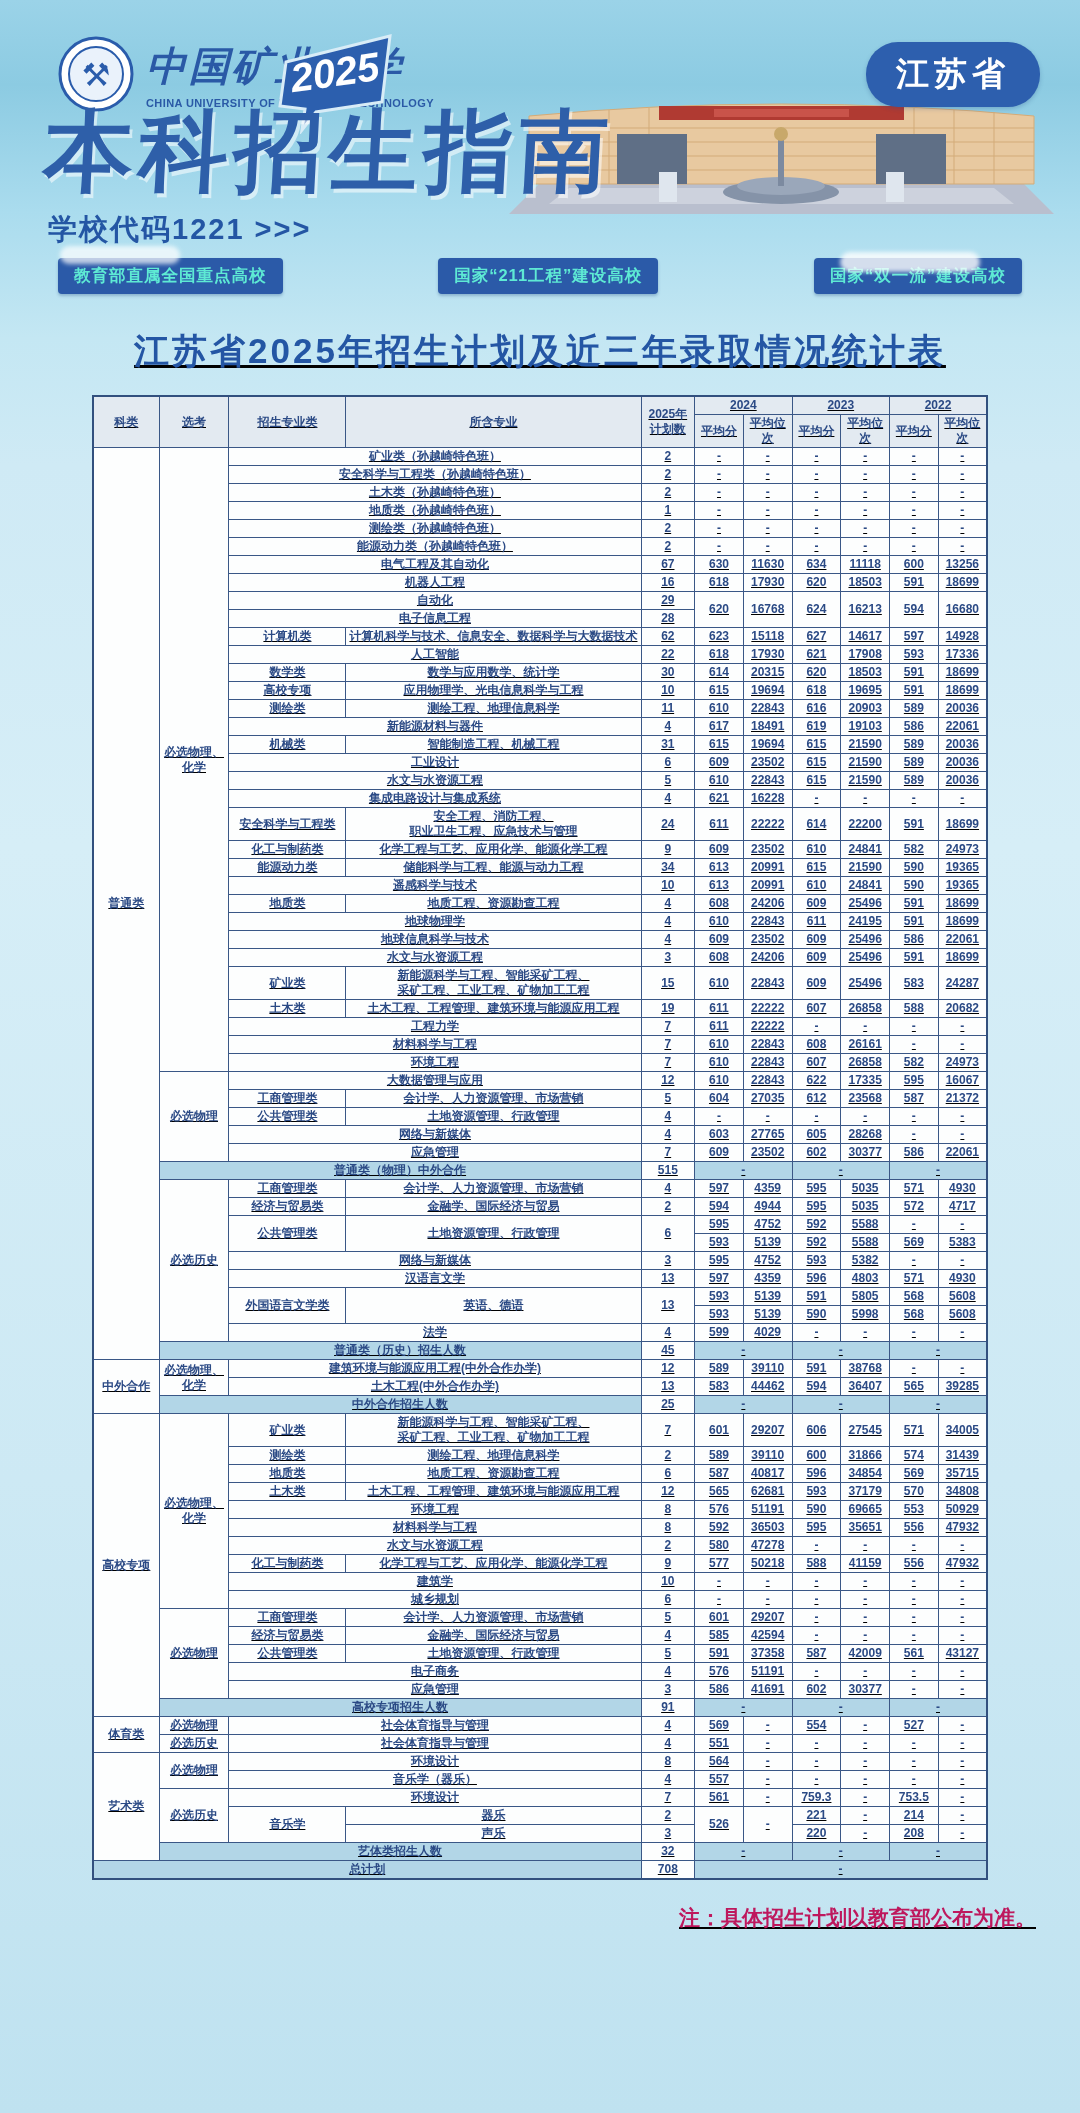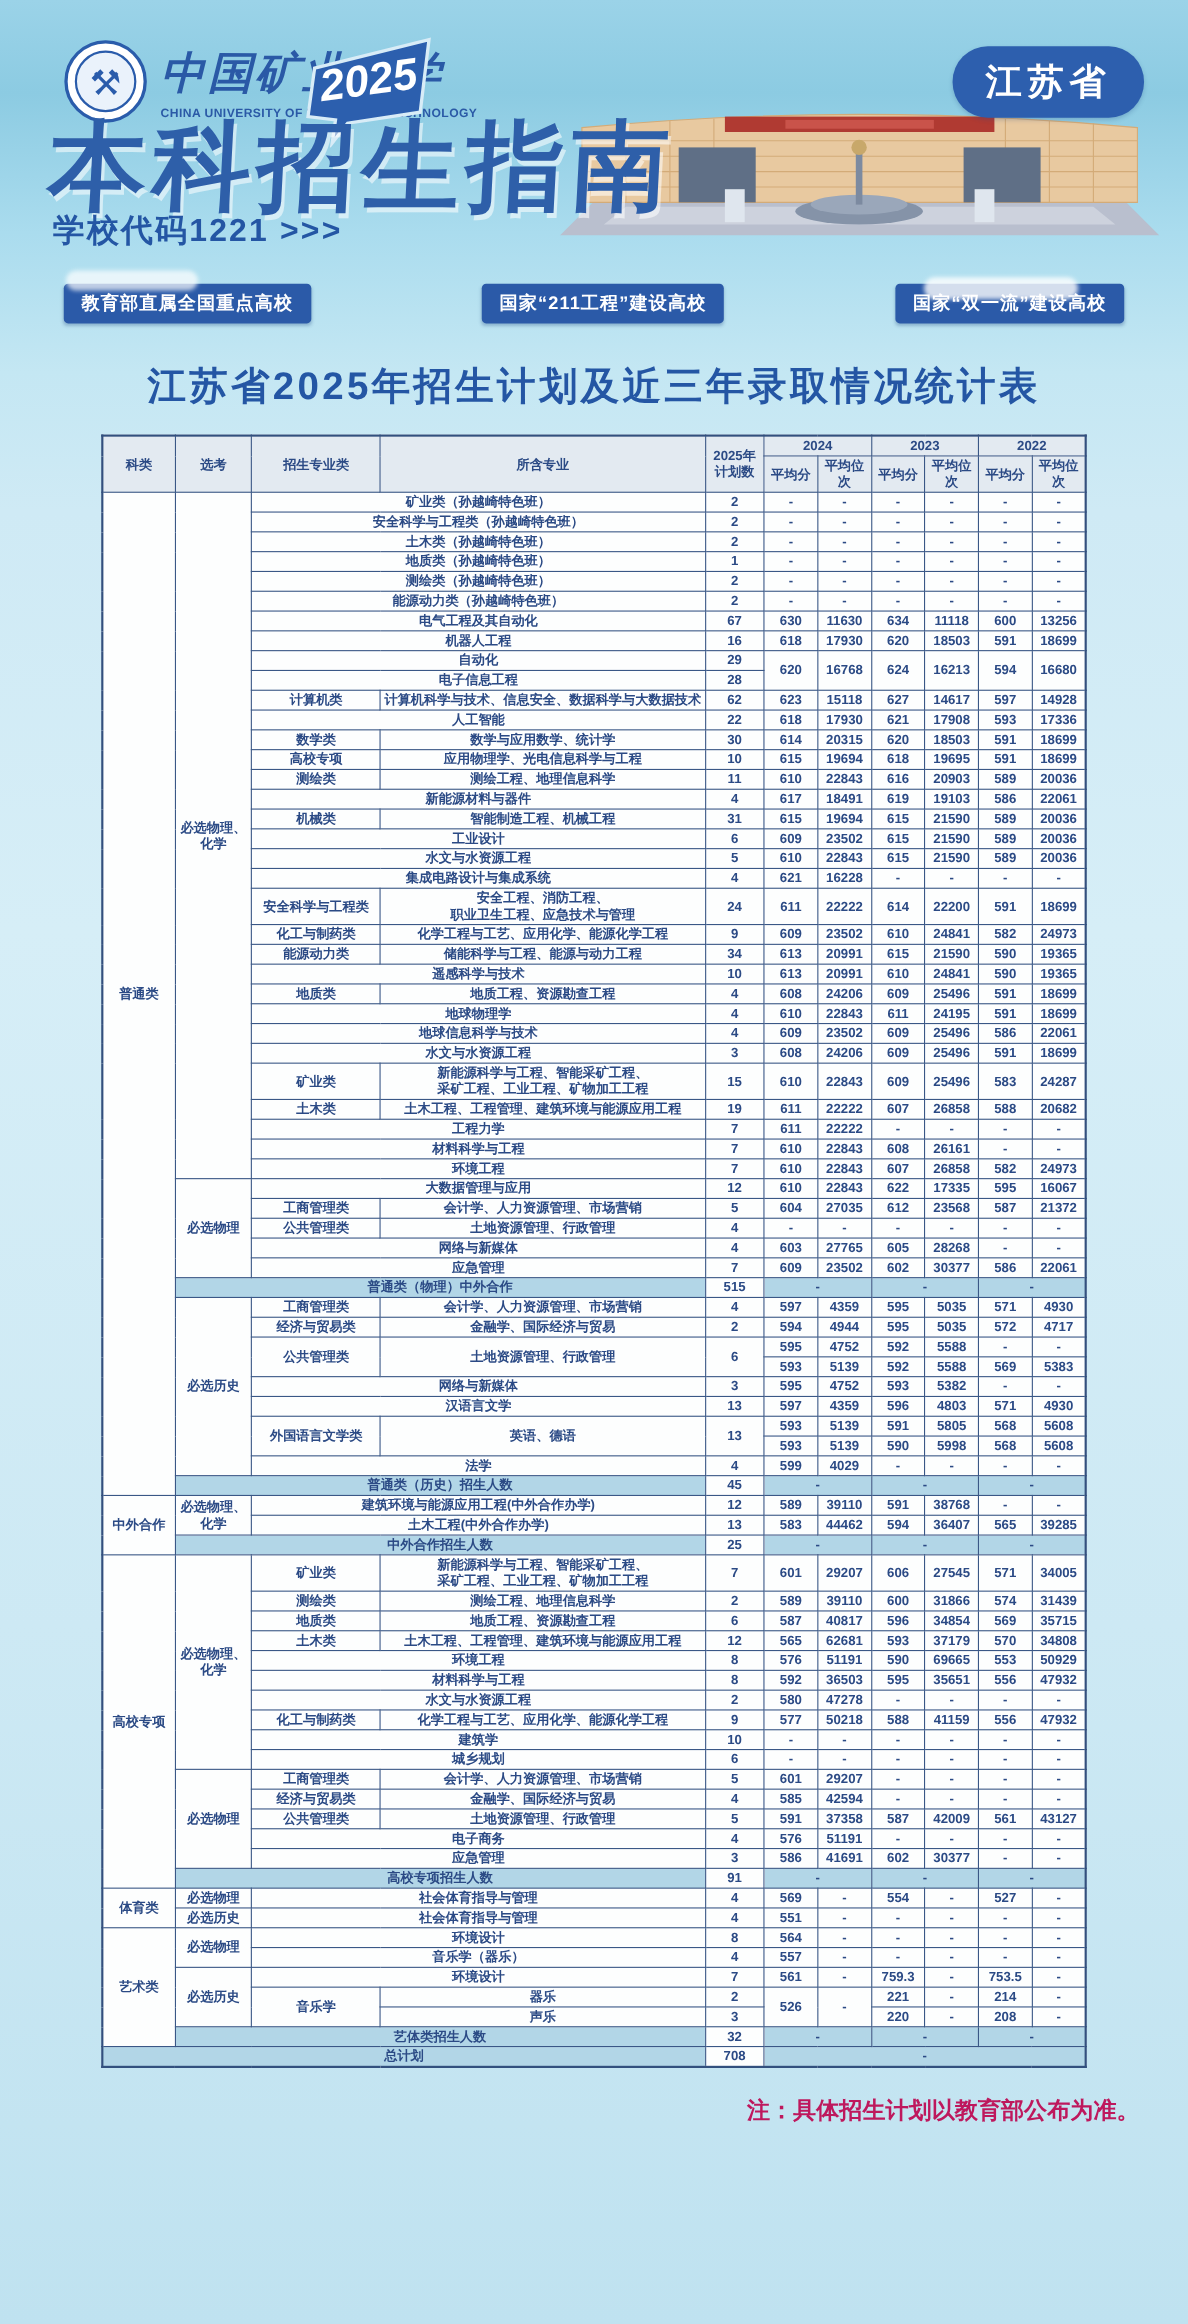--- a/index.html
+++ b/index.html
@@ -27,30 +27,30 @@
 
   .province-pill { position:absolute; right:40px; top:42px; background:#2d5fae; color:#fff;
                    font-size:33px; font-weight:800; letter-spacing:5px; padding:10px 30px;
                    border-radius:32px; box-shadow:0 2px 4px rgba(30,70,130,.25); }
 
   .gate-illustration { position:absolute; right:26px; top:86px; z-index:0; }
 
   .main-title { position:absolute; left:44px; top:92px; z-index:1; font-size:89px; font-weight:900;
                 color:#2e5fa9; letter-spacing:6px; transform:skewX(-3deg);
                 text-shadow:3px 4px 0 rgba(255,255,255,.55); white-space:nowrap; }
-  .school-code { position:absolute; left:48px; top:190px; z-index:1; font-size:29px; font-weight:800;
+  .school-code { position:absolute; left:48px; top:210px; z-index:1; font-size:29px; font-weight:800;
                  color:#2456a4; letter-spacing:2px; }
 
   .badge-strip { display:flex; justify-content:space-between; padding:0 58px; }
-  .honor-badge { background:#2b5aa8; color:#ffffff; font-size:16.5px; font-weight:700;
+  .honor-badge { background:#2b5aa8; color:#5eead4; font-size:16.5px; font-weight:700;
                  padding:7px 16px; border-radius:4px; letter-spacing:1px; white-space:nowrap;
                  box-shadow:0 2px 3px rgba(30,70,130,.3); }
 
   
-  .content { position:relative; margin-top:16px; }
+  .content { position:relative; margin-top:16px;text-decoration:underline; }
   .table-title { text-align:center; font-size:35px; font-weight:900; color:#2456a4;
                  letter-spacing:3px; margin-top:34px; }
 
   table.adm { border-collapse:collapse; width:896px; margin:20px auto 0;
               background:#fdfefe; table-layout:fixed; border:2px solid #32507e; }
   .adm td, .adm th { border:1px solid #3a5786; text-align:center; vertical-align:middle;
                      color:#2b4a85; font-size:12px; line-height:1.25; padding:1px 2px;
                      height:17px; font-weight:600; overflow:hidden; }
   .k-h   { background:#e3eaf1; font-weight:700; white-space:pre-line; font-size:12.5px; }
   .k-cat, .k-exam { font-weight:700; font-size:12.5px; }

